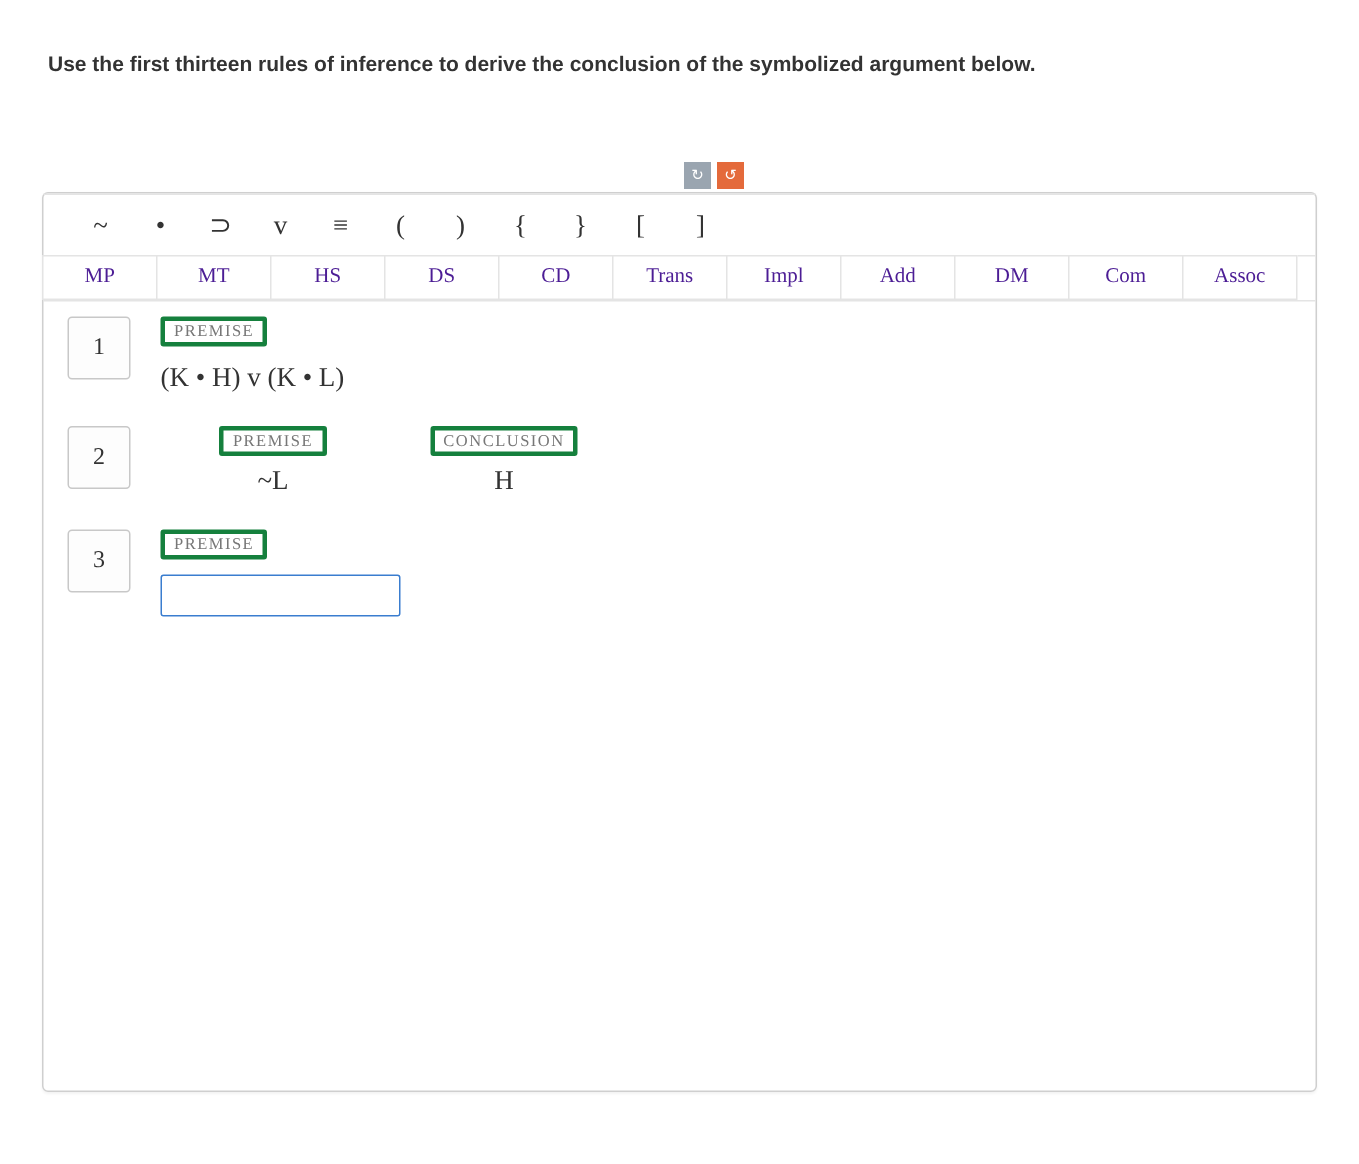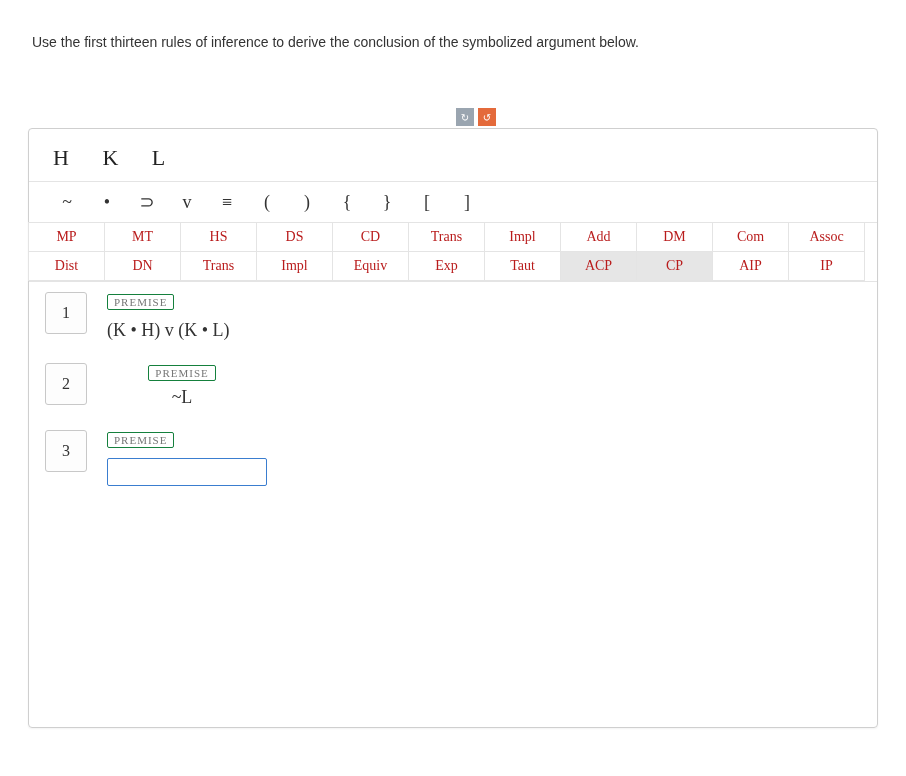--- a/index.html
+++ b/index.html
@@ -9,20 +9,21 @@
     font-family: Georgia, "Times New Roman", serif;
     color: #3a3a3a;
     width: 906px;
     height: 776px;
   }
   .instructions {
     font-family: Arial, Helvetica, sans-serif;
     font-size: 14px;
     color: #333;
     padding: 34px 0 0 32px;
+    font-weight: bold;
   }
   .upper-indicators {
     position: absolute;
     left: 456px;
     top: 108px;
     display: flex;
     gap: 4px;
   }
   .upper-indicators div {
     width: 18px;
@@ -80,21 +81,21 @@
     width: 77px;
     height: 30px;
     display: flex;
     align-items: center;
     justify-content: center;
     font-size: 14px;
     border: 1px solid #e4e4e4;
     margin: -1px 0 0 -1px;
     box-sizing: border-box;
     cursor: pointer;
-    color: #b91c1c;
+    color: #4c1d95;
     background: #fff;
   }
   .rule-btn.sel {
     background: #e6e6e6;
   }
   .proof-area {
     padding: 10px 16px;
   }
   .proof-line {
     display: flex;
@@ -120,21 +121,21 @@
     flex: 1;
     position: relative;
     padding-top: 2px;
   }
   .tag {
     position: relative;
     display: inline-block;
     font-size: 11px;
     letter-spacing: 1px;
     color: #777;
-    border: 1px solid #15803d;
+    border: 3px solid #15803d;
     padding: 1px 6px;
     border-radius: 2px;
     background: #fff;
     top: -2px;
     margin-right: 40px;
   }
   .line1 .formula {
     display: block;
     font-size: 18px;
     color: #333;
@@ -171,21 +172,20 @@
 
 <div class="instructions">Use the first thirteen rules of inference to derive the conclusion of the symbolized argument below.</div>
 
 <div class="upper-indicators">
   <div class="ind-a">↻</div>
   <div class="ind-b">↺</div>
 </div>
 
 <div class="workspace">
 
-  <div class="vars-bar">H  K  L</div>
 
   <div class="symbols-row">
     <div class="sym-btn">~</div>
     <div class="sym-btn">•</div>
     <div class="sym-btn">⊃</div>
     <div class="sym-btn">v</div>
     <div class="sym-btn">≡</div>
     <div class="sym-btn">(</div>
     <div class="sym-btn">)</div>
     <div class="sym-btn">{</div>
@@ -201,52 +201,43 @@
       <div class="rule-btn">HS</div>
       <div class="rule-btn">DS</div>
       <div class="rule-btn">CD</div>
       <div class="rule-btn">Trans</div>
       <div class="rule-btn">Impl</div>
       <div class="rule-btn">Add</div>
       <div class="rule-btn">DM</div>
       <div class="rule-btn">Com</div>
       <div class="rule-btn">Assoc</div>
     </div>
-    <div class="rules-row">
-      <div class="rule-btn">Dist</div>
-      <div class="rule-btn">DN</div>
-      <div class="rule-btn">Trans</div>
-      <div class="rule-btn">Impl</div>
-      <div class="rule-btn">Equiv</div>
-      <div class="rule-btn">Exp</div>
-      <div class="rule-btn">Taut</div>
-      <div class="rule-btn sel">ACP</div>
-      <div class="rule-btn sel">CP</div>
-      <div class="rule-btn">AIP</div>
-      <div class="rule-btn">IP</div>
-    </div>
   </div>
 
   <div class="proof-area">
 
     <div class="proof-line line1">
       <div class="num-box">1</div>
       <div class="line-body">
         <span class="tag">PREMISE</span>
         <span class="formula">(K • H) v (K • L)</span>
       </div>
     </div>
 
     <div class="proof-line line2">
       <div class="num-box">2</div>
       <div class="line-body">
         <span class="col colA">
           <span class="tag">PREMISE</span>
           <span class="formula">~L</span>
         </span>
+        <span class="col colB">
+          <span class="tag">CONCLUSION</span>
+          <span class="formula">H</span>
+        </span>
       </div>
     </div>
 
     <div class="proof-line line3">
       <div class="num-box">3</div>
       <div class="line-body">
         <span class="tag">PREMISE</span>
         <span class="input-slot"></span>
       </div>
     </div>

